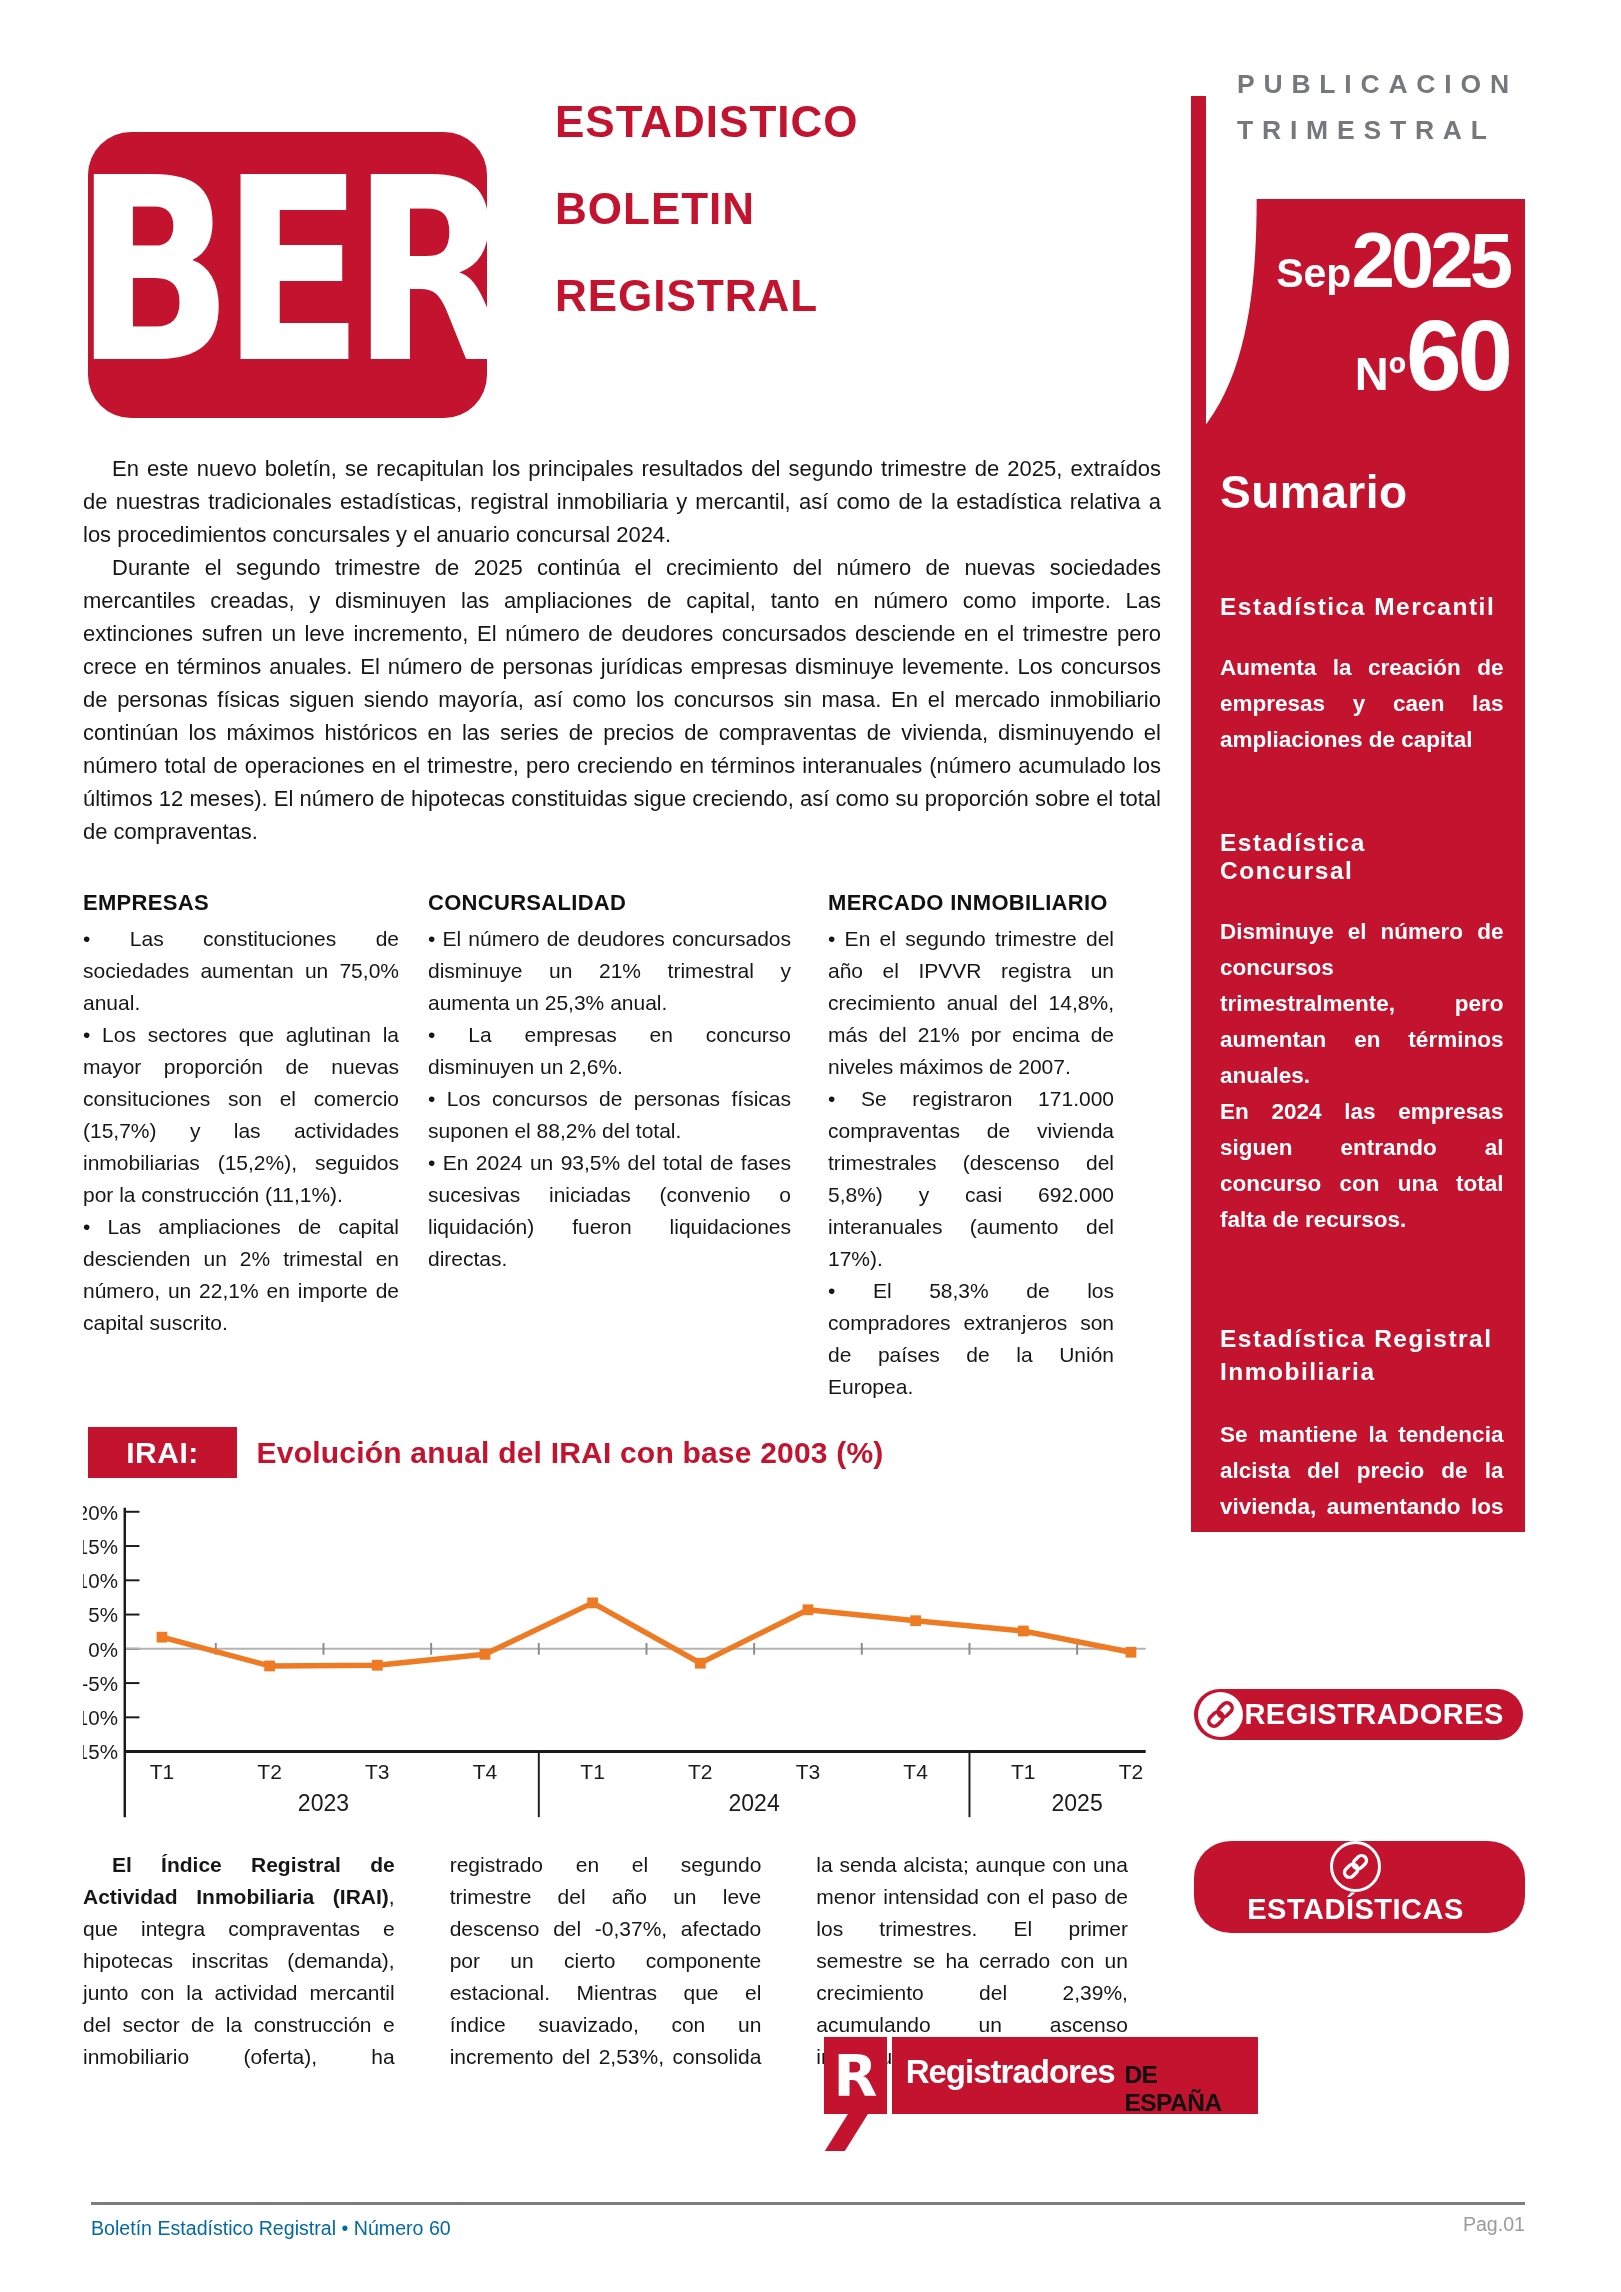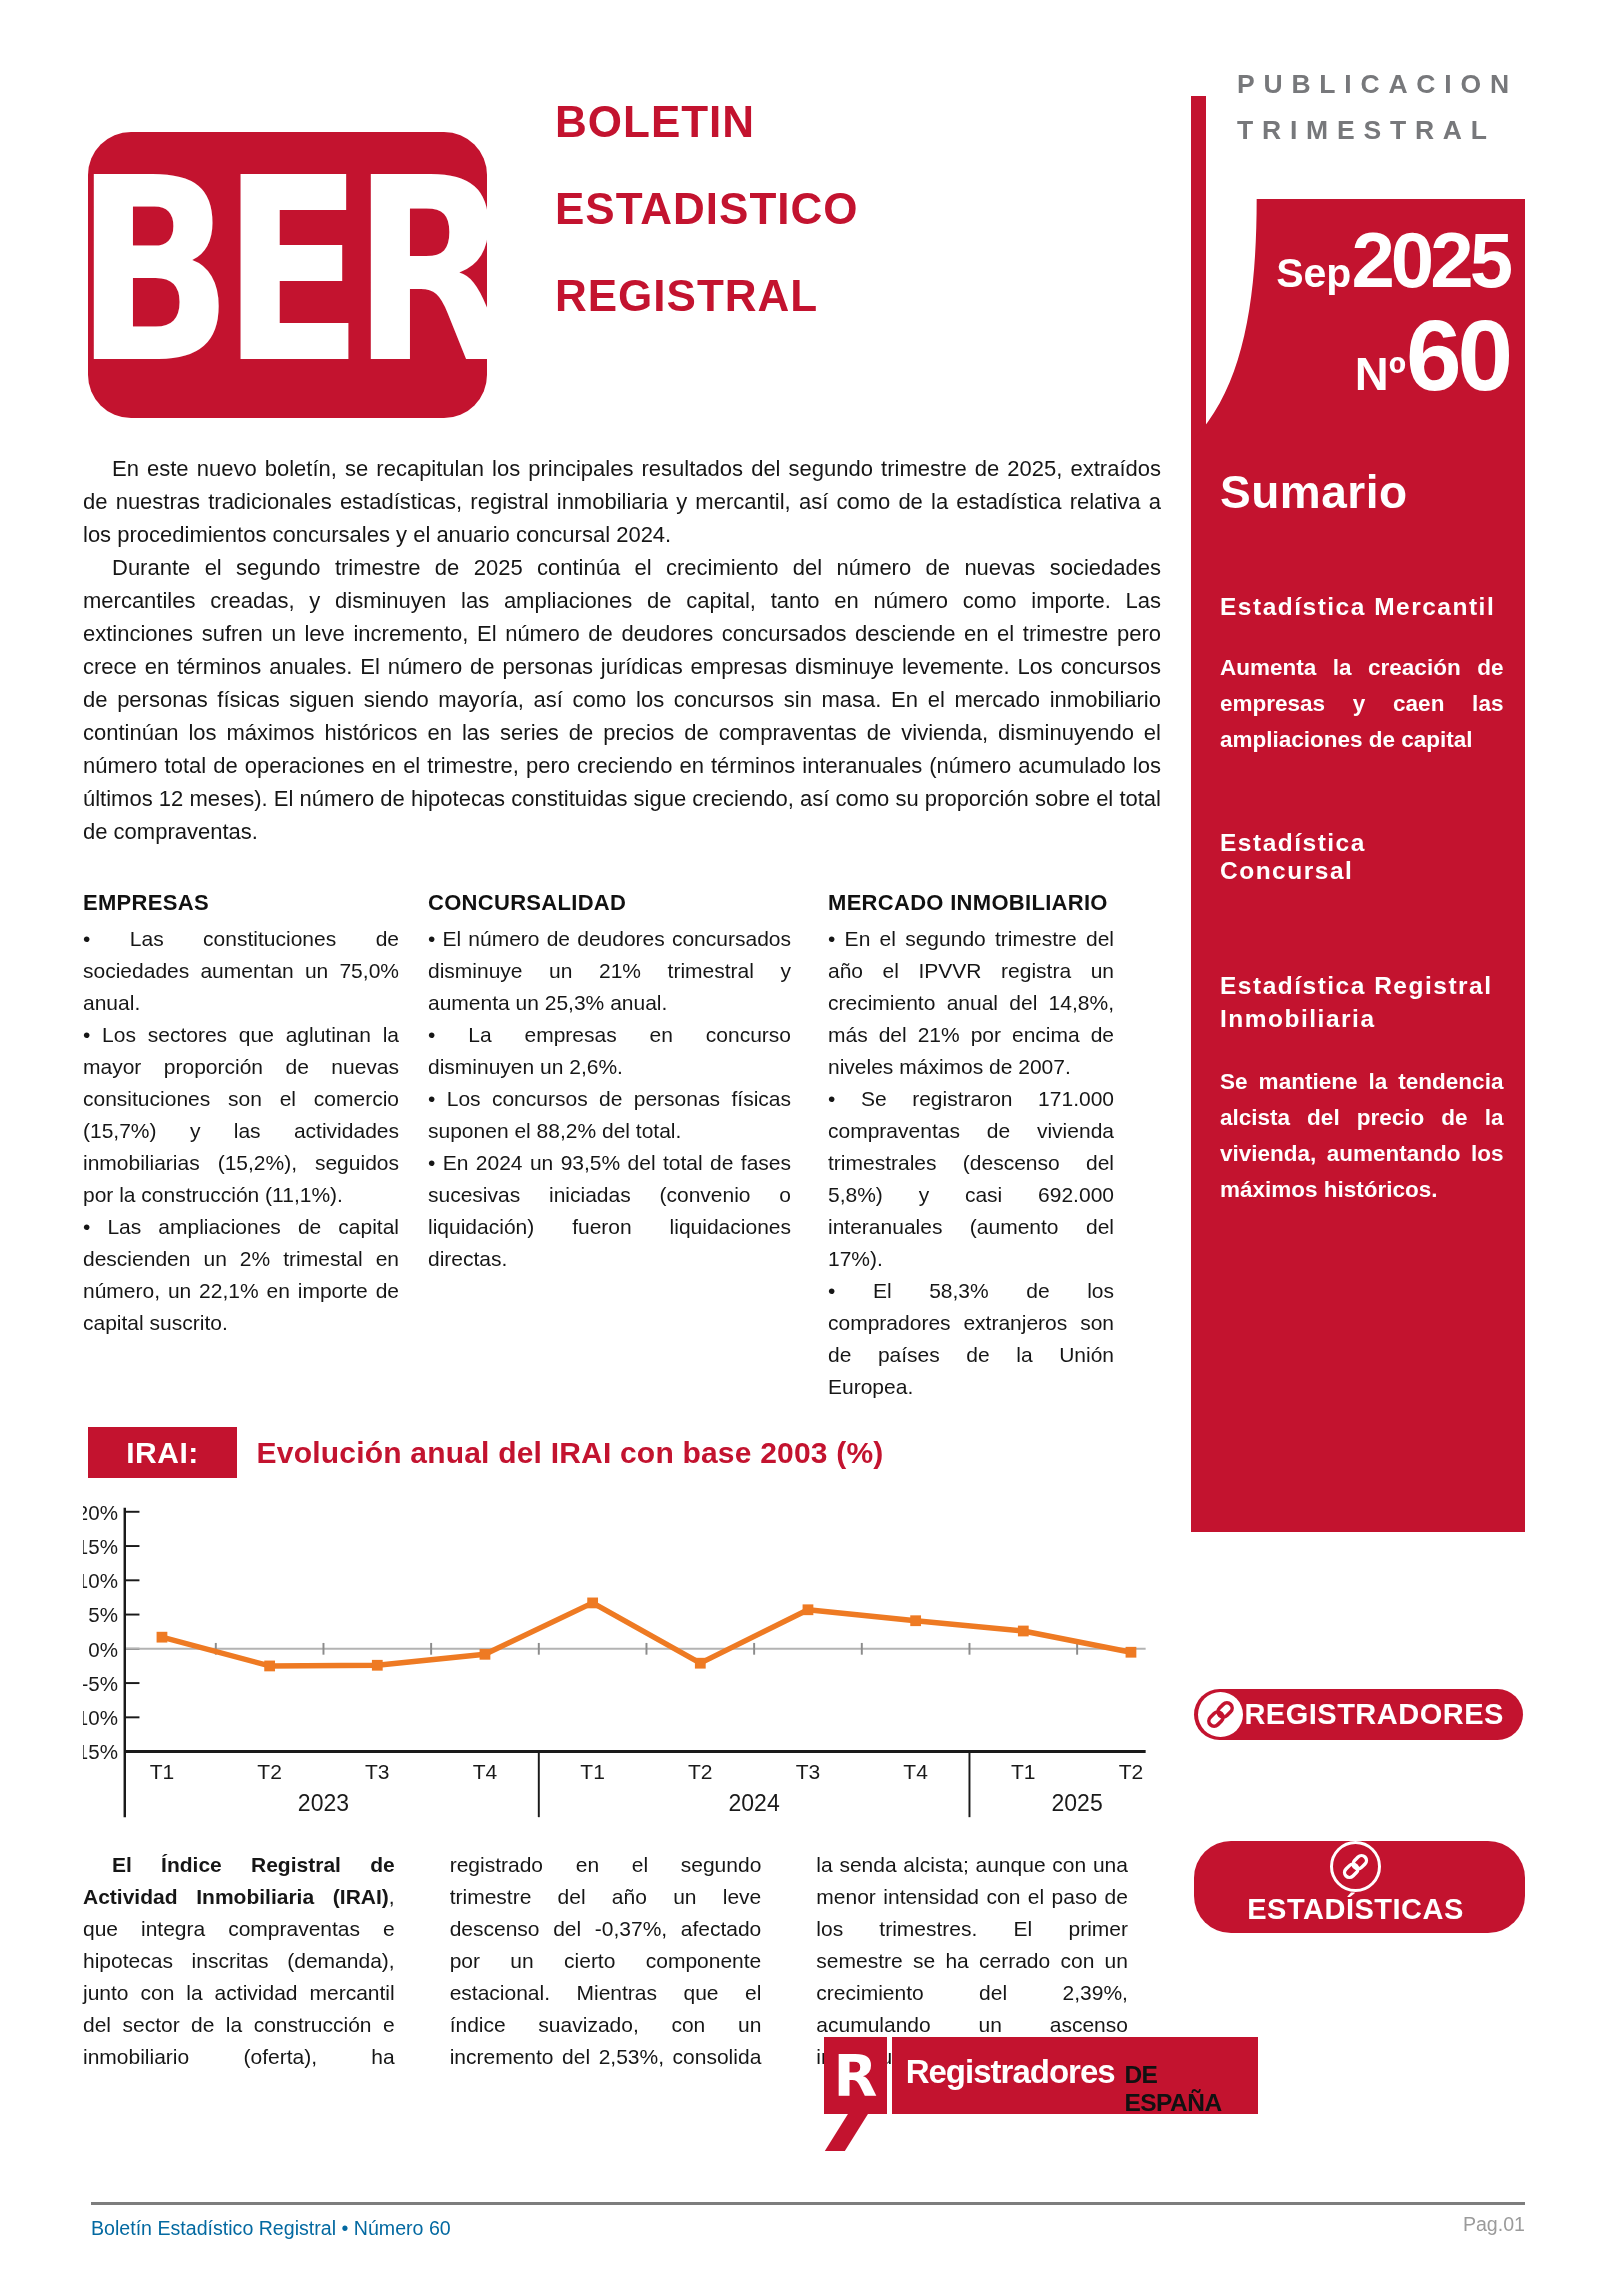--- a/index.html
+++ b/index.html
@@ -85,22 +85,22 @@
 </style>
 </head>
 <body>
 
 <div class="page">
 
   <div class="ber-box">
     <span>BER</span>
   </div>
   <div class="bulletin-title">
+    <div>ESTADISTICO</div>
     <div>BOLETIN</div>
-    <div>ESTADISTICO</div>
     <div>REGISTRAL</div>
   </div>
   <div class="pub-type">PUBLICACION
 TRIMESTRAL</div>
   <div class="red-strip"></div>
   <div class="issue-banner">
     <svg width="331" height="240" viewBox="0 0 338 245">
       <path d="M338 0 H64 C64 105 50 192 0 245 H338 Z" fill="#c3132f"></path>
     </svg>
     <div class="issue-line1">
@@ -136,20 +136,22 @@
     <p>• En el segundo trimestre del año el IPVVR registra un crecimiento anual del 14,8%, más del 21% por encima de niveles máximos de 2007.</p>
     <p>• Se registraron 171.000 compraventas de vivienda trimestrales (descenso del 5,8%) y casi 692.000 interanuales (aumento del 17%).</p>
     <p>• El 58,3% de los compradores extranjeros son de países de la Unión Europea.</p>
   </div>
 
   <div class="panel">
     <div class="sumario">Sumario</div>
     <h4 class="sec1">Estadística Mercantil</h4>
     <div class="body">Aumenta la creación de empresas y caen las ampliaciones de capital</div>
     <h4 class="sec2">Estadística Concursal</h4>
+    <div class="body">Disminuye el número de concursos trimestralmente, pero aumentan en términos anuales.
+En 2024 las empresas siguen entrando al concurso con una total falta de recursos.</div>
     <h4 class="sec3">Estadística Registral Inmobiliaria</h4>
     <div class="body">Se mantiene la tendencia alcista del precio de la vivienda, aumentando los máximos históricos.</div>
   </div>
 
   <div class="chart-titlebar">
     <div class="chart-tag">IRAI:</div>
     <div class="chart-title">Evolución anual del IRAI con base 2003 (%)</div>
   </div>
 
   <svg id="irai-chart" width="1078" height="323" viewBox="0 0 1100 330">

